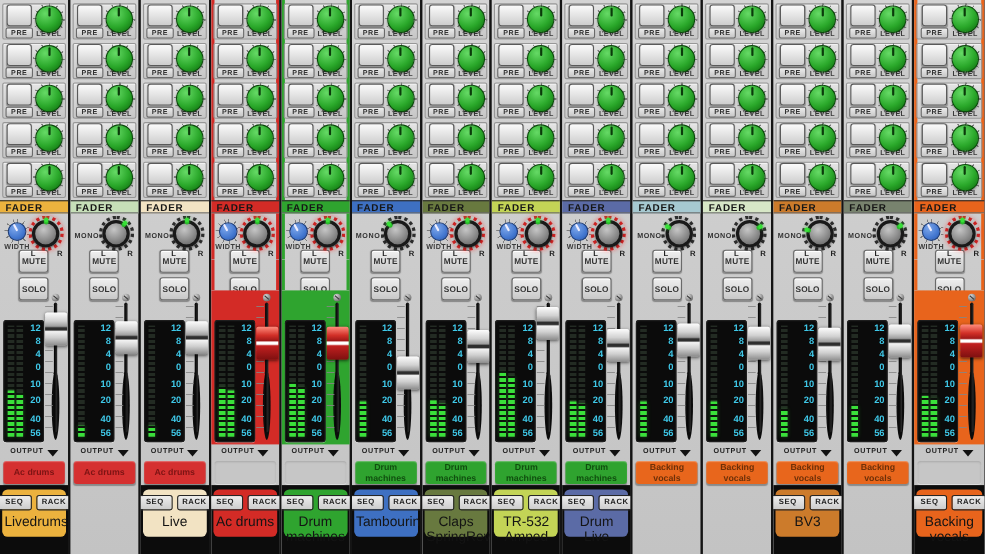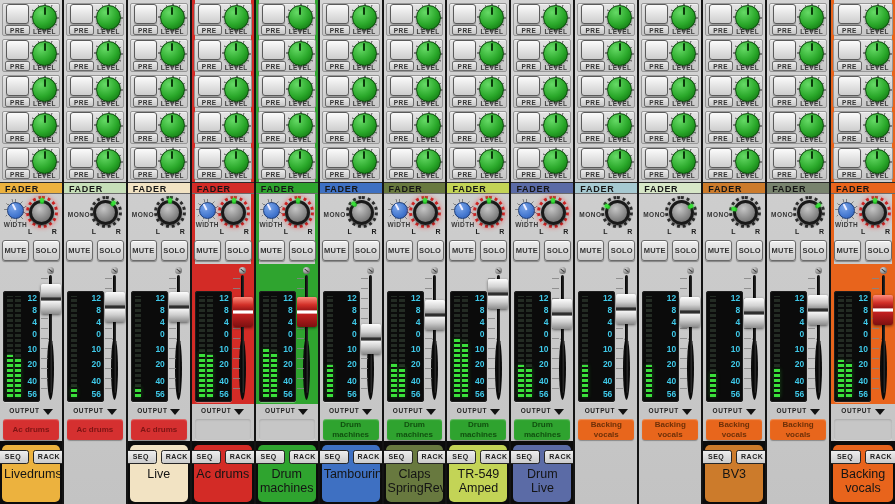--- a/index.html
+++ b/index.html
@@ -34,21 +34,21 @@
   .pan-wrap{position:absolute;right:2px;top:2px;width:35px;height:39px;}
   .pan-ring{position:absolute;left:1px;top:0;width:32px;height:32px;border-radius:50%;border:3px dotted #2d2d2d;box-sizing:border-box;display:flex;align-items:center;justify-content:center;background:rgba(0,0,0,.05);}
   .pan-ring.lit{border-color:#cc2424;box-shadow:0 0 4px rgba(255,40,40,.45);}
   .pknob{width:19px;height:19px;border-radius:50%;background:radial-gradient(circle at 40% 30%,#c6c6c6,#8c8c8c 55%,#5c5c5c);border:3px solid #191919;box-sizing:content-box;box-shadow:0 1px 2px rgba(0,0,0,.5);}
   .pan-pos{position:absolute;inset:-1px;}
   .pled{position:absolute;top:0;left:50%;width:4px;height:4px;margin-left:-2px;border-radius:50%;background:#38e038;box-shadow:0 0 3px #3f3,0 2px 0 #2ab02a;}
   .lr{position:absolute;bottom:0;font:bold 7px/1 "Liberation Sans",sans-serif;color:#1d1d1d;}
   .lr.l{left:3px;} .lr.r{right:3px;}
 
   
-  .ms-row{height:28px;display:flex;justify-content:center;align-items:center;gap:4px;}
+  .ms-row{height:28px;display:flex;justify-content:center;align-items:center;gap:4px;flex-direction:column;}
   .ms-btn{width:27px;height:21px;background:linear-gradient(#f0f0f0,#c8c8c8);border:1px solid #6a6a6a;border-radius:3px;font:bold 7.5px/19px "Liberation Sans",sans-serif;color:#333;text-align:center;letter-spacing:.2px;box-shadow:0 1px 1px rgba(0,0,0,.35),inset 0 1px 0 #fff;box-sizing:border-box;}
 
   
   .meter-sec{height:140px;position:relative;}
   .meter{position:absolute;left:3px;top:1px;bottom:2px;width:37px;background:#0b0b0b;border-radius:3px;box-shadow:inset 0 0 0 1px #1e1e1e,0 1px 0 rgba(255,255,255,.35);margin-top:26px;}
   .mcol{position:absolute;top:5px;bottom:5px;width:6px;background:repeating-linear-gradient(to top,#232b23 0 3px,#0b0b0b 3px 5px);}
   .c1{left:4px;} .c2{left:12px;}
   .mcol .lit{position:absolute;left:0;right:0;bottom:0;background:repeating-linear-gradient(to top,#3ae03a 0 3px,#0c120c 3px 5px);box-shadow:0 0 4px rgba(60,255,60,.25);}
   .mscale span{position:absolute;right:3px;transform:translateY(-50%);font:bold 8.5px/1 "Liberation Sans",sans-serif;color:#3fc8e8;}
   .fader{position:absolute;left:40px;right:0;top:0;bottom:0;}
@@ -62,21 +62,21 @@
 
   
   .out-sec{height:37px;padding-top:2px;box-sizing:border-box;}
   .out-row{display:flex;align-items:center;justify-content:center;gap:3px;height:11px;font:bold 6.5px/1 "Liberation Sans",sans-serif;color:#222;letter-spacing:.6px;}
   .tri{width:0;height:0;border-left:5px solid transparent;border-right:5px solid transparent;border-top:6px solid #111;}
   .tape{margin:2px 3px 0;height:21px;border-radius:3px;display:flex;align-items:center;justify-content:center;text-align:center;font:bold 8px/1.15 "Liberation Sans",sans-serif;box-shadow:inset 0 1px 1px rgba(255,255,255,.3),0 1px 1px rgba(0,0,0,.3);padding:0 1px;box-sizing:border-box;}
   .tape.blank{background:#c6c6c6;box-shadow:inset 0 1px 2px rgba(0,0,0,.15),0 1px 0 rgba(255,255,255,.4);}
 
   
   .bot{height:63px;background:#0c0c0c;padding:4px 2px 0;box-sizing:border-box;}
-  .name-block{height:57px;border-radius:5px;position:relative;text-align:center;overflow:visible;}
+  .name-block{height:43px;border-radius:5px;position:relative;text-align:center;overflow:visible;}
   .sr-row{display:flex;justify-content:center;gap:4px;padding-top:5px;}
   .sr-btn{min-width:24px;padding:0 3px;height:12px;background:linear-gradient(#eee,#ccc);border:1.5px solid #262626;border-radius:2.5px;font:bold 7px/11px "Liberation Sans",sans-serif;color:#222;letter-spacing:.5px;box-sizing:content-box;}
   .ch-name{margin-top:4px;font:12.5px/1.08 "Liberation Sans",sans-serif;color:#141414;padding:0 2px;}
   .midi-ind{display:none;position:absolute;top:-3px;left:3px;width:24px;height:7px;background:linear-gradient(#ffe14a,#e5c218);clip-path:polygon(0 0,76% 0,100% 50%,76% 100%,0 100%);border-radius:2px;}
   .midi-ind::after{content:'';position:absolute;left:2px;top:2px;width:3px;height:3px;border-radius:50%;background:#3a3510;}
 </style>
 </head>
 <body>
 
 <div id="mixer">
@@ -1115,21 +1115,21 @@
           <span class="tape-text">Drum machines</span>
         </div>
     </div>
     <div class="bot">
       <div class="name-block" style="background: rgb(195, 212, 86);">
 
         <div class="sr-row">
           <div class="sr-btn">SEQ</div>
           <div class="sr-btn">RACK</div>
         </div>
-        <div class="ch-name">TR-549 Amped</div>
+        <div class="ch-name">TR-532 Amped</div>
       </div>
     </div>
   </div>
     <div class="strip">
     <div class="sends">
         <div class="send-row">
     <div class="send-left">
       <div class="num-btn"></div>
       <div class="pre-btn">PRE</div>
     </div>

